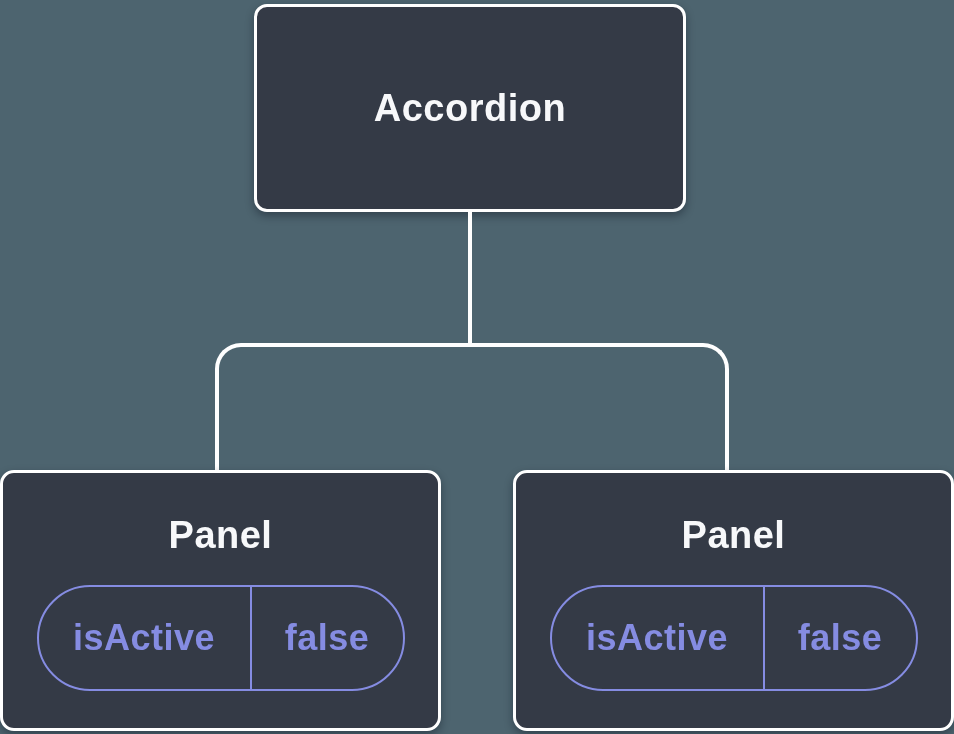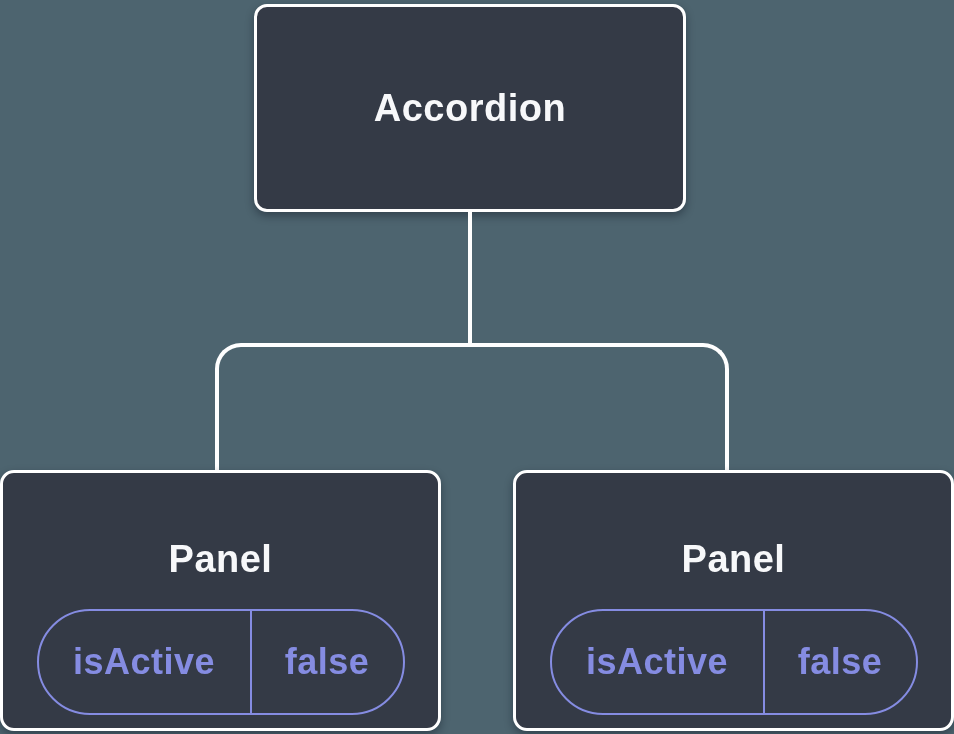--- a/index.html
+++ b/index.html
@@ -69,21 +69,21 @@
   }
 
   .panel-node {
     top: 470px;
     width: 441px;
     height: 261px;
     border-radius: 14px;
     display: flex;
     flex-direction: column;
     align-items: center;
-    padding-top: 64px;
+    padding-top: 40px;
   }
   .panel-left  { left: 0px; }
   .panel-right { left: 513px; }
 
   .panel-title {
     margin-bottom: 28px;
   }
 
   .state-pill {
     width: 368px;

